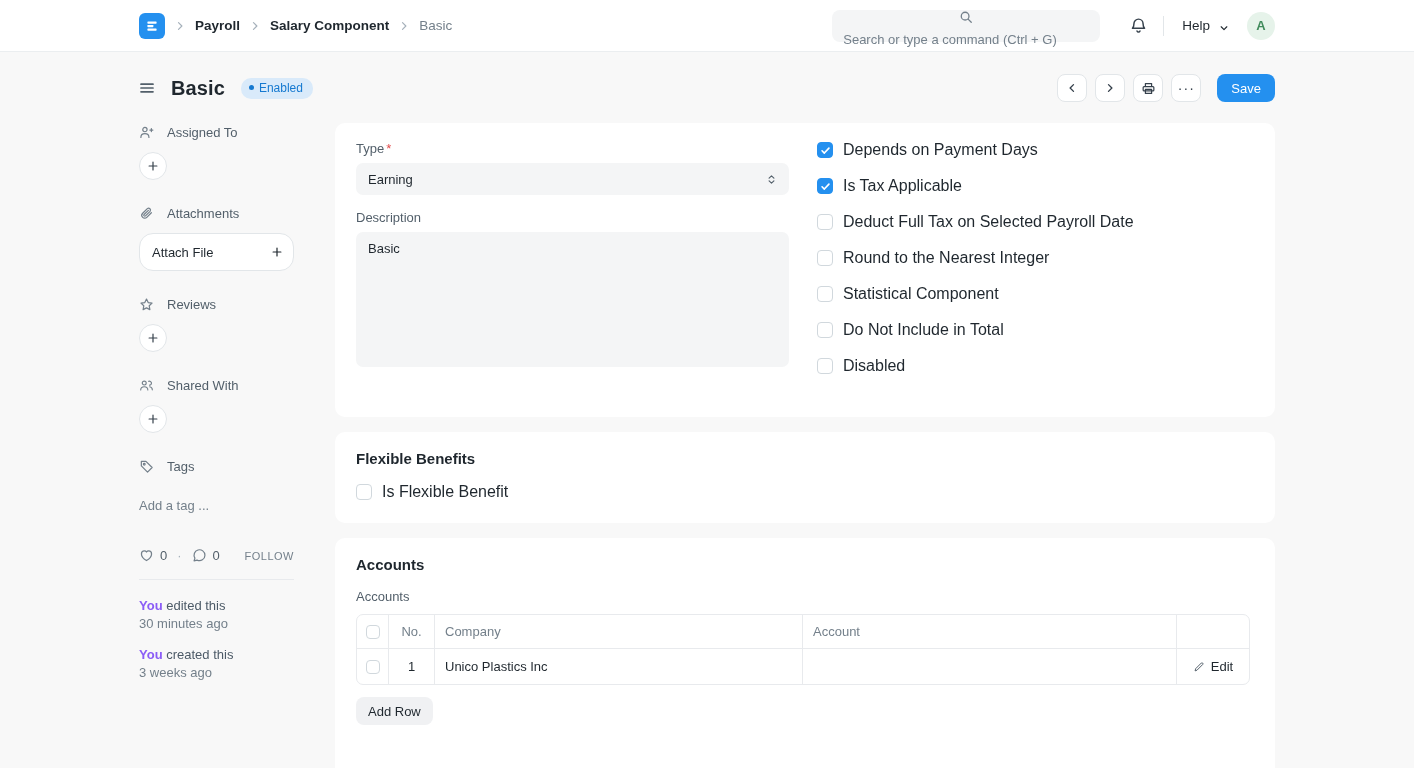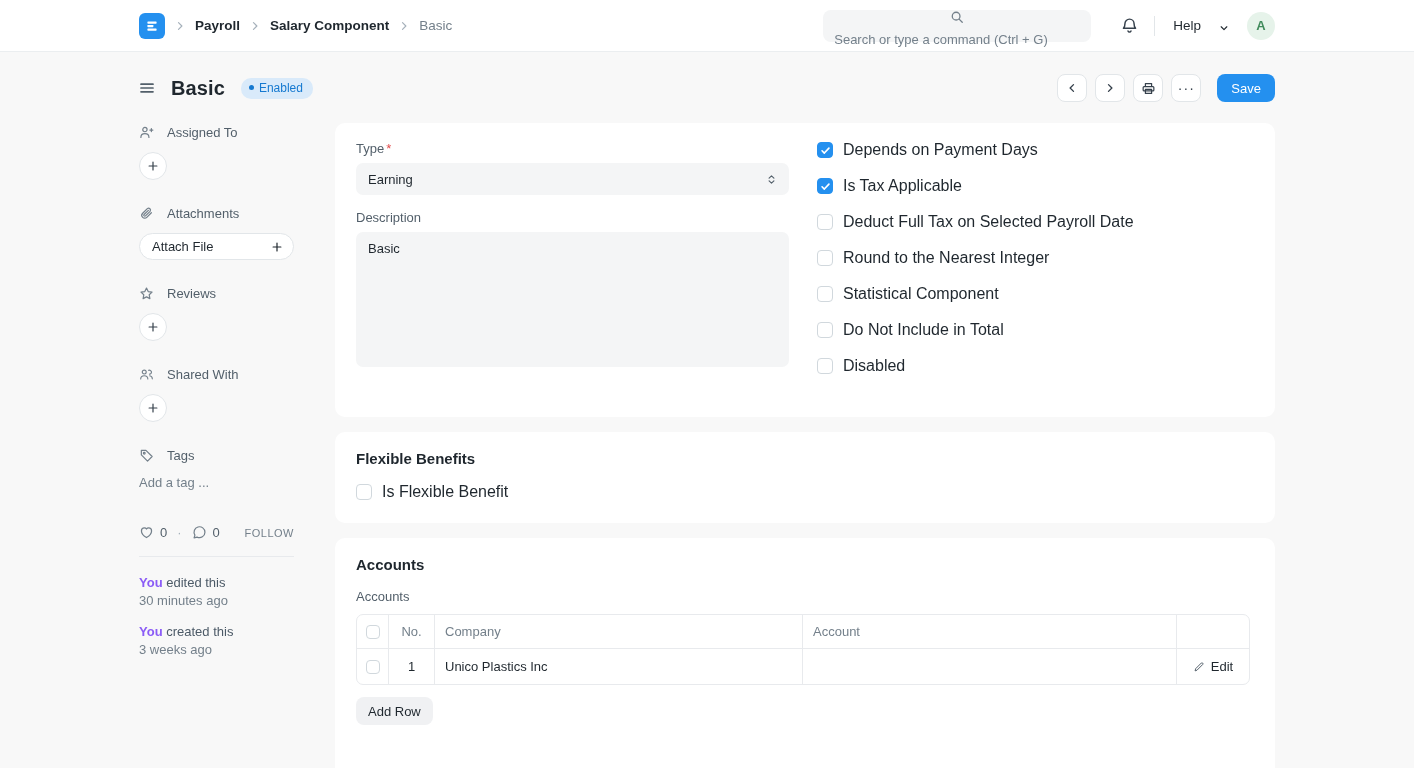--- a/index.html
+++ b/index.html
@@ -16,21 +16,21 @@
   .crumb { font-size:13.5px; font-weight:600; color:#1f272e; cursor:pointer; }
   .crumb.muted { color:#74808b; font-weight:400; }
   .nav-right { margin-left:auto; display:flex; align-items:center; }
   .searchbox { width:268px; height:32px; background:#f4f5f6; border:none; border-radius:8px;
     display:flex; align-items:center; padding:0 11px; gap:8px; color:#74808b; cursor:text;flex-direction:column; }
   .searchbox input { border:none; outline:none; background:transparent; font-size:13px;
     color:#4c5a67; width:100%; font-family:inherit; }
   .searchbox input::placeholder { color:#74808b; }
   .bell { margin-left:30px; color:#36414c; cursor:pointer; }
   .nav-divider { width:1px; height:20px; background:#e2e6e9; margin:0 18px 0 16px; }
-  .help { display:flex; align-items:flex-end; gap:18px; font-size:13.5px; color:#1f272e; cursor:pointer; }
+  .help { display:flex; align-items:flex-end; gap:9px; font-size:13.5px; color:#1f272e; cursor:pointer; }
   .avatar { width:28px; height:28px; border-radius:50%; background:#e6f3ea; color:#418b5c;
     font-size:13px; font-weight:600; display:flex; align-items:center; justify-content:center;
     margin-left:18px; cursor:pointer; }
 
   
   .container { width:1136px; margin:0 auto; }
   .page-head { display:flex; align-items:center; margin-top:18px; height:36px; }
   .sidebar-toggle { color:#525f6a; cursor:pointer; margin-right:16px; }
   .page-title { font-size:20px; font-weight:700; letter-spacing:.1px; }
   .badge { margin-left:16px; background:#d9eafa; color:#1579d0; font-size:12px; font-weight:500;
@@ -45,21 +45,21 @@
 
   .body-row { display:flex; margin-top:17px; }
 
   
   .sidebar { width:155px; margin-right:41px; flex-shrink:0; padding-top:2px; }
   .side-sec { margin-bottom:26px; }
   .side-head { display:flex; align-items:center; gap:13px; color:#525f6a; font-size:13px; margin-bottom:12px; }
   .side-head .ic { color:#74808b; }
   .plus-circle { width:28px; height:28px; border-radius:50%; background:#fff; border:1px solid #e2e6e9;
     display:flex; align-items:center; justify-content:center; color:#36414c; cursor:pointer; }
-  .attach-pill { width:155px; height:27px; background:#fff; border:1px solid #e2e6e9; border-radius:14px;
+  .attach-pill { width:155px; height:38px; background:#fff; border:1px solid #e2e6e9; border-radius:14px;
     display:flex; align-items:center; justify-content:space-between; padding:0 10px 0 12px;
     font-size:13px; color:#1f272e; cursor:pointer; }
   .add-tag { font-size:13px; color:#74808b; cursor:pointer; }
   .like-row { display:flex; align-items:center; margin-top:34px; font-size:13px; color:#525f6a; }
   .like-row .ic { color:#74808b; cursor:pointer; }
   .like-row .cnt { margin:0 10px 0 6px; }
   .like-row .dot { color:#a6b1bb; margin-right:10px; }
   .follow { margin-left:auto; font-size:11px; letter-spacing:.5px; color:#74808b; font-weight:500; cursor:pointer; }
   .side-divider { height:1px; background:#e8eaed; margin:16px 0 18px; }
   .activity { font-size:13px; line-height:16px; margin-bottom:15px; }
@@ -276,21 +276,21 @@
           <span>Shared With</span>
         </div>
         <div class="plus-circle">
           <svg width="12" height="12" viewBox="0 0 16 16" fill="none" stroke="currentColor" stroke-width="1.6" stroke-linecap="round">
               <path d="M8 2.8v10.4M2.8 8h10.4"></path>
             </svg>
         </div>
       </div>
 
       <div class="side-sec" style="margin-bottom:0;">
-        <div class="side-head" style="margin-bottom:10px;">
+        <div class="side-head" style="margin-bottom:22px;">
           <span class="ic">
             <svg width="15" height="15" viewBox="0 0 16 16" fill="none" stroke="currentColor" stroke-width="1.3" stroke-linejoin="round">
                 <path d="M2.5 2.5h4.9L14 9.1 9.1 14 2.5 7.4z"></path>
                 <circle cx="5.6" cy="5.6" r="0.9"></circle>
               </svg>
           </span>
           <span>Tags</span>
         </div>
         <span class="add-tag">Add a tag ...</span>
       </div>

